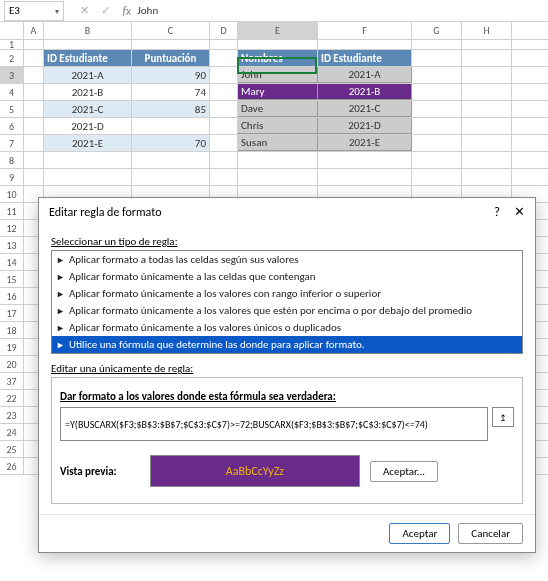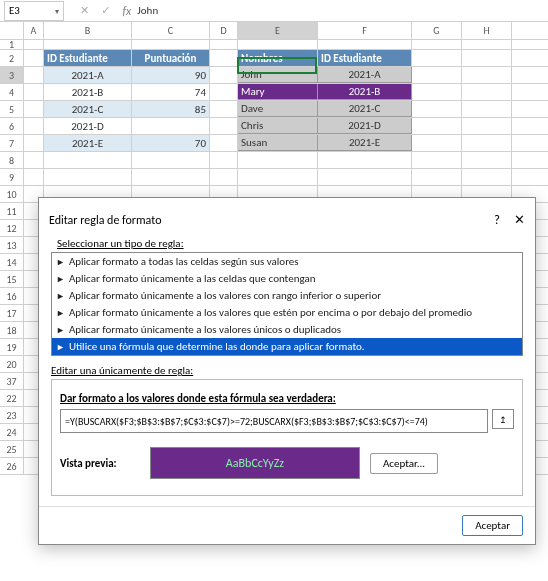--- a/index.html
+++ b/index.html
@@ -31,37 +31,37 @@
 .thdr { background: #5b88b4; color: #fff; font-weight: 600; }
 .thdr2 { background: #5b88b4; color: #fff; font-weight: 700; }
 .band-odd { background: #dde9f3; }
 .band-even { background: #fff; }
 .names-cell { background: #ccc; border-right: 1px solid #999; border-bottom: 1px solid #999; }
 .names-hilite { background: #6a2a8a; color: #fff; }
 
 .sel-box { position: absolute; border: 2px solid #1a7f37; pointer-events: none; }
 
 .dialog { position: absolute; left: 38px; top: 197px; width: 498px; background: #fff; border: 1px solid #888; box-shadow: 0 4px 16px rgba(0,0,0,0.25); }
-.dlg-title { display: flex; align-items: center; justify-content: space-between; padding: 0 10px; font-size: 12px; margin-top: 14px; }
+.dlg-title { display: flex; align-items: center; justify-content: space-between; padding: 6px 10px; font-size: 12px; }
 .dlg-title .r { display: flex; gap: 14px; font-size: 13px; }
 .dlg-body { padding: 6px 12px 10px; }
-.sec-label { font-size: 11px; margin: 4px 6px 2px; }
+.sec-label { font-size: 11px; margin: 4px 0 2px; }
 .sec-label u { text-decoration: underline; }
 .rule-list { border: 1px solid #888; }
 .rule-item { display: flex; align-items: center; padding: 2px 4px; font-size: 11px; color: #222; gap: 4px; }
 .rule-item.sel { background: #0a59c7; color: #fff; }
 .arrow { font-size: 9px; }
 .desc-label { font-size: 11px; margin-top: 8px; }
 .formula-label { font-weight: 600; font-size: 11px; margin: 6px 0 4px; }
 .formula-row { display: flex; gap: 4px; }
-.formula-row input { flex: 1; border: 1px solid #888; height: 24px; padding: 8px 4px; font-size: 10px; }
+.formula-row input { flex: 1; border: 1px solid #888; height: 34px; padding: 8px 4px; font-size: 10px; }
 .refbtn { width: 22px; height: 20px; border: 1px solid #888; background: #fff; display: flex; align-items: center; justify-content: center; font-size: 9px; }
 .preview-row { display: flex; align-items: center; gap: 10px; margin: 14px 0 6px; }
 .preview-row .lbl { font-weight: 600; font-size: 11px; width: 80px; }
-.preview-box { border: 1px solid #888; background: #6a2a8a; color: #86efac; width: 210px; height: 32px; display: flex; align-items: center; justify-content: center; font-size: 12px; }
+.preview-box { border: 1px solid #888; background: #6a2a8a; color: #eab308; width: 210px; height: 32px; display: flex; align-items: center; justify-content: center; font-size: 12px; }
 .btn { border: 1px solid #999; background: #fff; padding: 3px 12px; font-size: 11px; border-radius: 2px; }
 .dlg-foot { display: flex; justify-content: flex-end; gap: 8px; padding: 8px 12px; border-top: 1px solid #e0e0e0; }
 .btn.primary { border: 1px solid #3a7ac0; }
 </style>
 </head>
 <body>
 
 <div class="namebox-row">
   <div class="namebox">
       <span>E3</span>
@@ -423,14 +423,15 @@
       </div>
       <div class="preview-row">
         <span class="lbl">Vista previa:</span>
         <div class="preview-box">AaBbCcYyZz</div>
         <button class="btn">Aceptar...</button>
       </div>
     </div>
   </div>
   <div class="dlg-foot">
     <button class="btn primary">Aceptar</button>
+    <button class="btn">Cancelar</button>
   </div>
 </div>
 
 </body></html>

